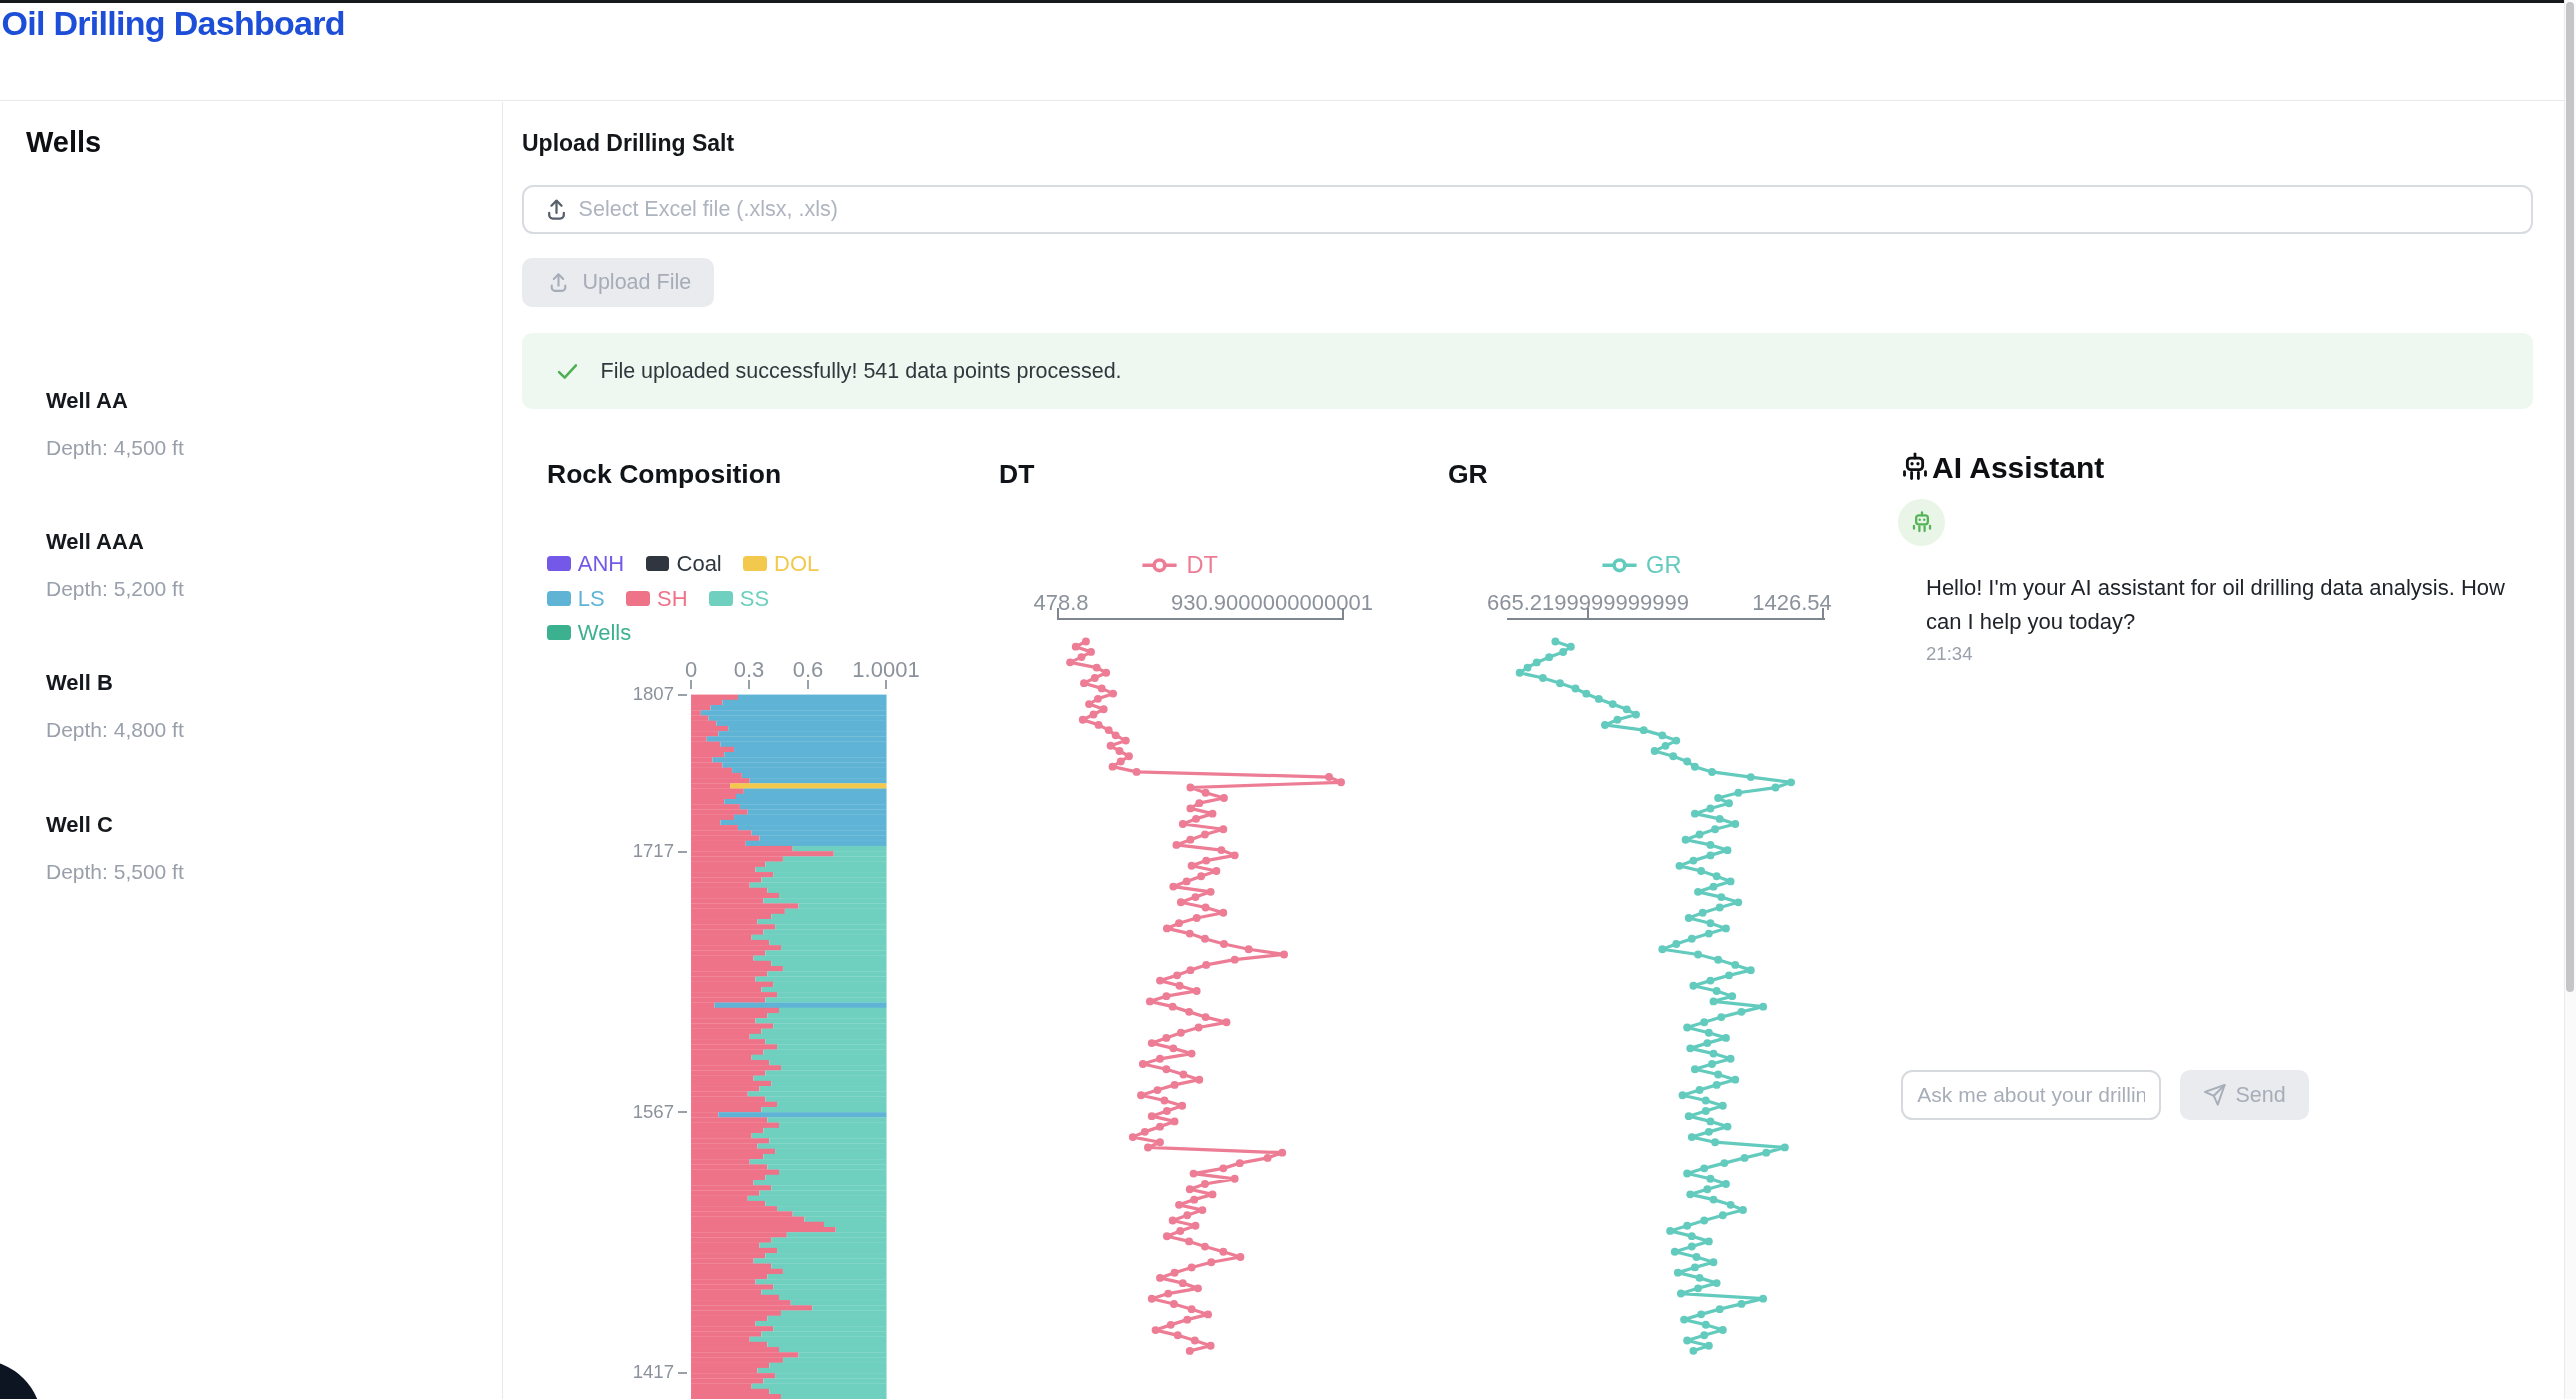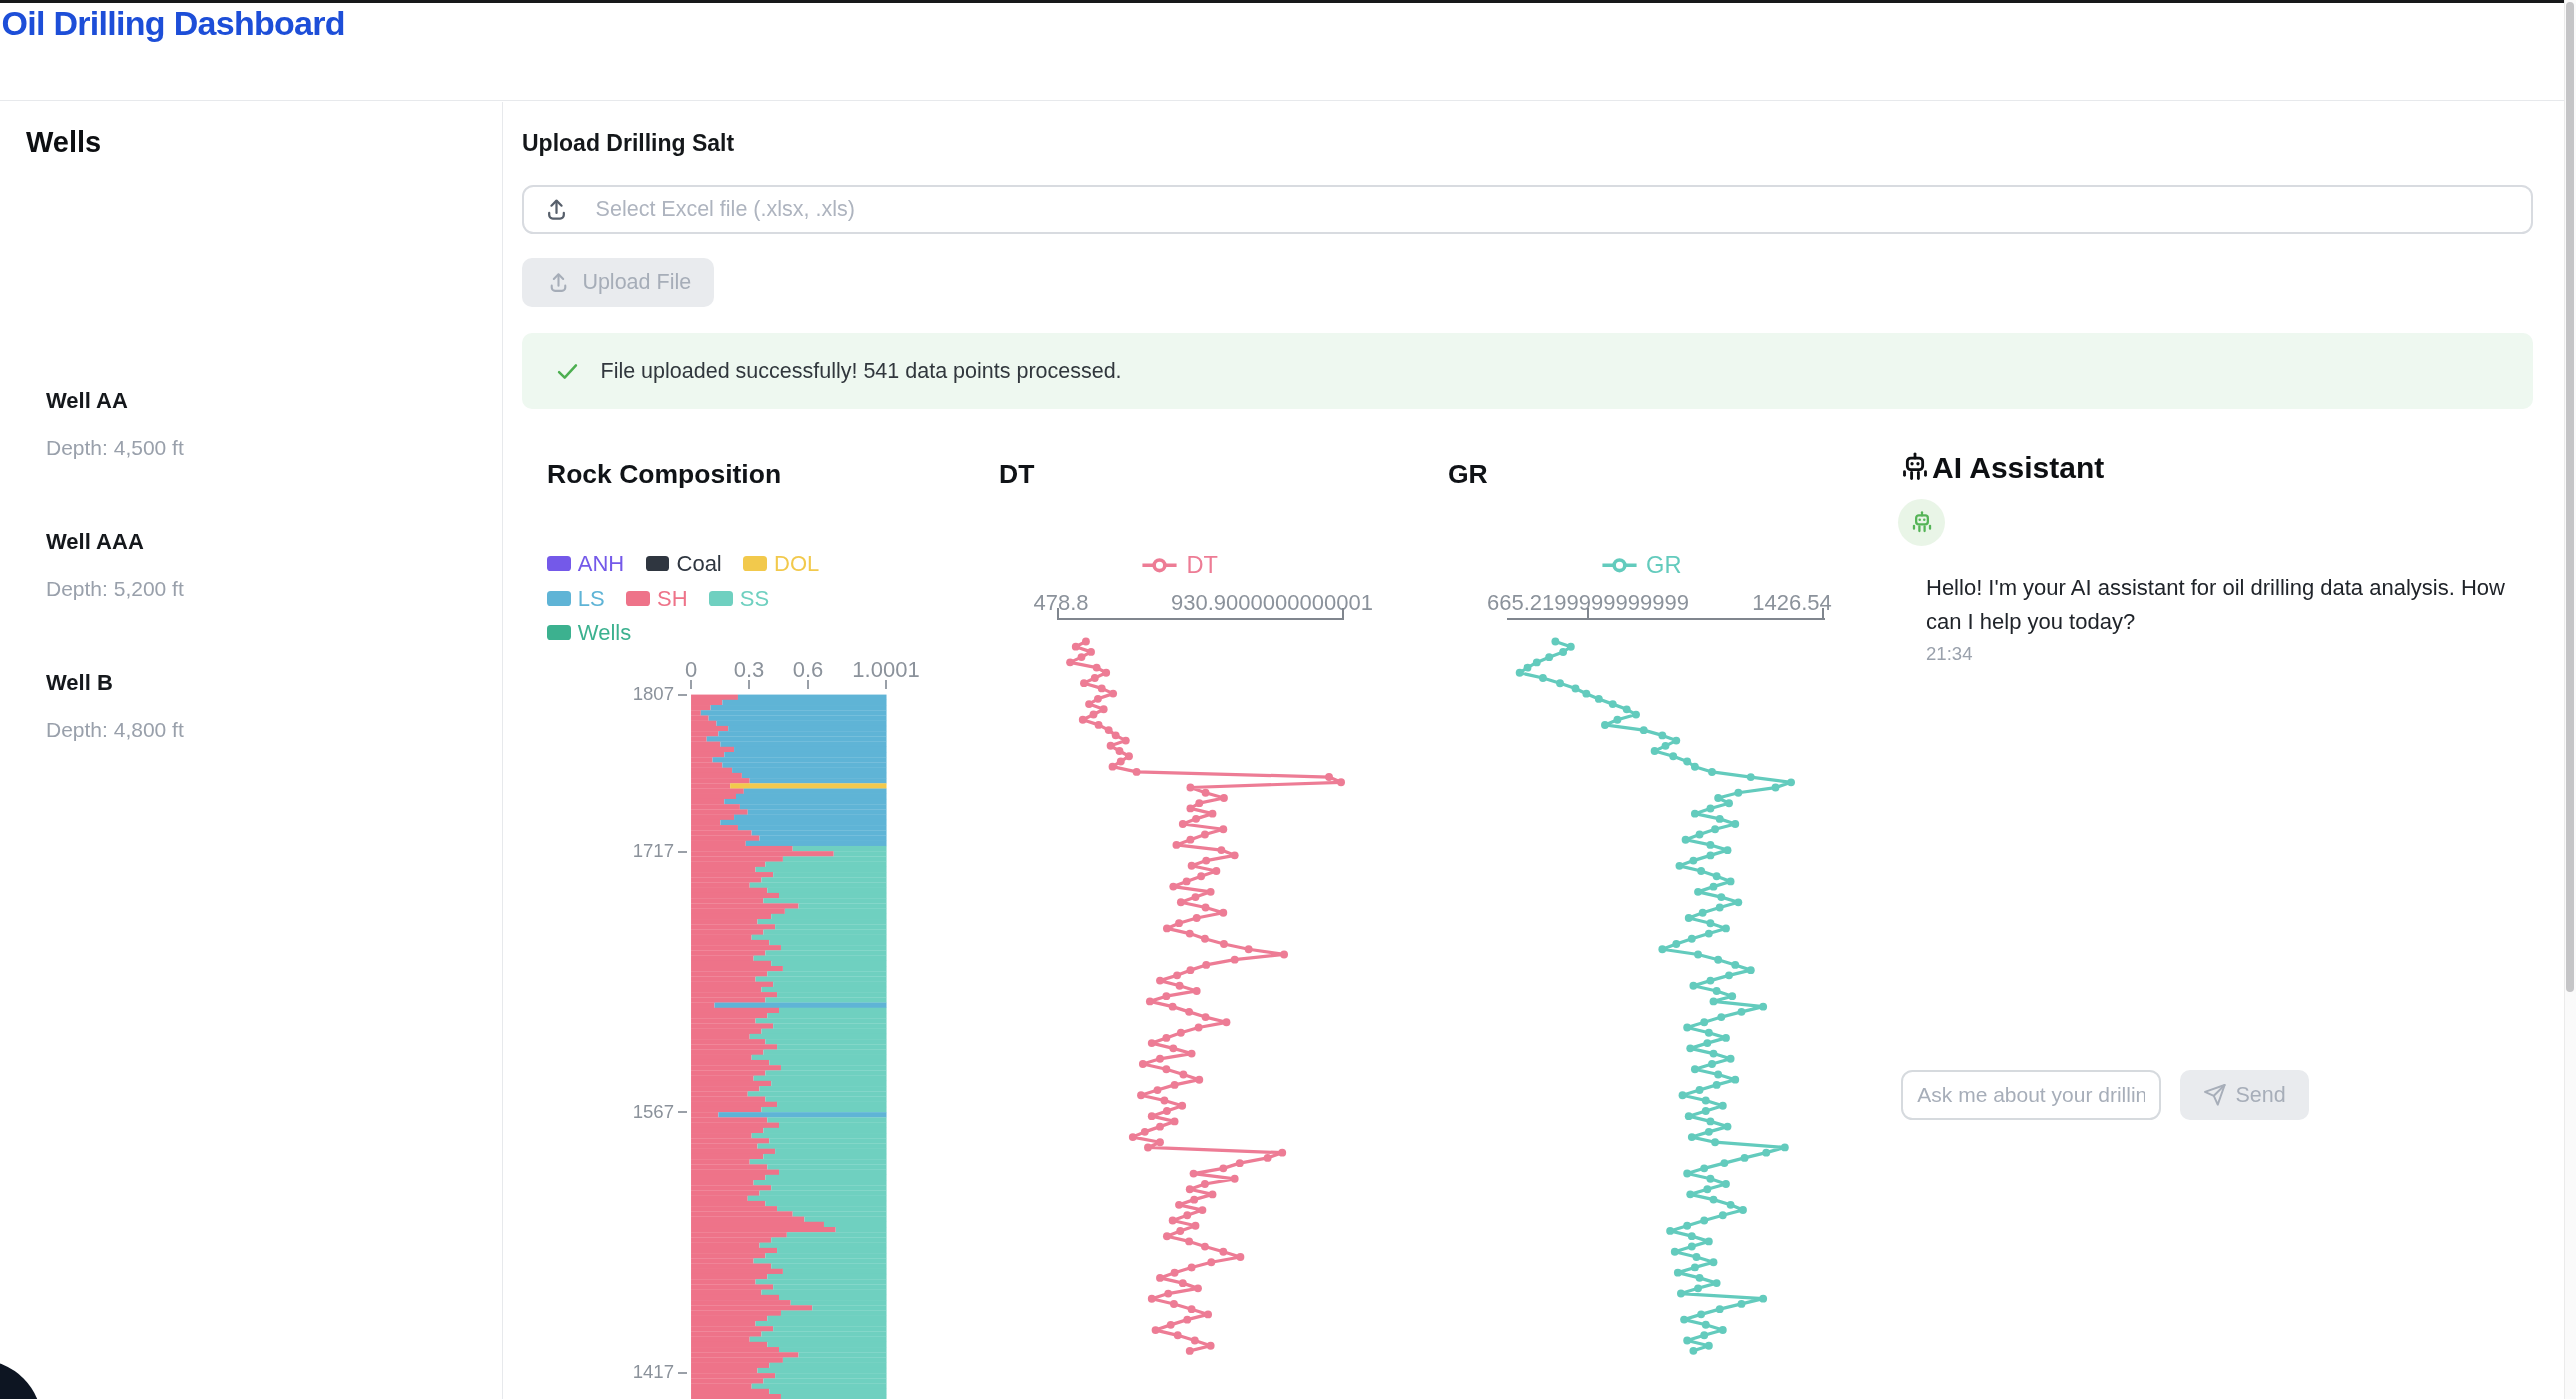--- a/index.html
+++ b/index.html
@@ -15,21 +15,21 @@
   
   #sidebar-divider{left:502px;top:102px;width:1.4px;height:1298px;background:#e7e9ec;}
   #wells-title{left:26px;top:126px;font-size:29px;font-weight:700;color:#0d0f12;}
   .well-item{left:46px;width:401px;height:107px;cursor:pointer;}
   .well-name{font-size:22px;font-weight:600;color:#15181c;line-height:29px;}
   .well-depth{font-size:21px;color:#99a0ab;line-height:27px;margin-top:18.6px;}
   
   #upload-title{left:522px;top:130px;font-size:23px;font-weight:700;color:#14171a;}
   #file-box{left:522px;top:185px;width:2011px;height:49px;border:2.1px solid #d8dbe0;border-radius:11.4px;
             display:flex;align-items:center;padding-left:18.6px;cursor:pointer;background:#fff;}
-  #file-placeholder{font-size:21.5px;color:#aeb4bf;margin-left:26px;}
+  #file-placeholder{font-size:21.5px;color:#aeb4bf;margin-left:9px;}
   #upload-btn{left:522px;top:258px;width:192px;height:49px;border-radius:10px;background:#e9ebee;border:none;
               display:flex;align-items:center;padding-left:24px;cursor:default;}
   #upload-btn span{font-size:21.5px;font-weight:500;color:#a6adb8;margin-left:11.4px;}
   #alert{left:522px;top:333px;width:2011px;height:76px;border-radius:10px;background:#eef8f0;
          display:flex;align-items:center;padding-left:31.5px;}
   #alert-text{font-size:21.5px;color:#31373d;margin-left:20px;}
   
   .chart-title{font-size:26.5px;font-weight:700;color:#101317;}
   #rock-title{left:547px;top:459px;}
   #dt-title{left:999px;top:459px;}
@@ -94,20 +94,24 @@
     <div class="well-name">Well AA</div>
     <div class="well-depth">Depth: 4,500 ft</div>
   </div>
   <div class="abs well-item" style="top:527px;">
     <div class="well-name">Well AAA</div>
     <div class="well-depth">Depth: 5,200 ft</div>
   </div>
   <div class="abs well-item" style="top:668px;">
     <div class="well-name">Well B</div>
     <div class="well-depth">Depth: 4,800 ft</div>
+  </div>
+  <div class="abs well-item" style="top:810px;">
+    <div class="well-name">Well C</div>
+    <div class="well-depth">Depth: 5,500 ft</div>
   </div>
 
   <h3 class="abs" id="upload-title" style="margin:0;">Upload Drilling Salt</h3>
 
   <div class="abs" id="file-box">
     <svg width="27" height="27" viewBox="0 0 24 24" fill="none" stroke="#575f6b" stroke-width="2" stroke-linecap="round" stroke-linejoin="round">
       <path d="M12 15 V4.6"></path>
         <path d="M7.5 8.6 L12 4.1 L16.5 8.6"></path>
       <path d="M5.5 15 v1.8 a3.2 3.2 0 0 0 3.2 3.2 h6.6 a3.2 3.2 0 0 0 3.2-3.2 V15"></path>
     </svg>

